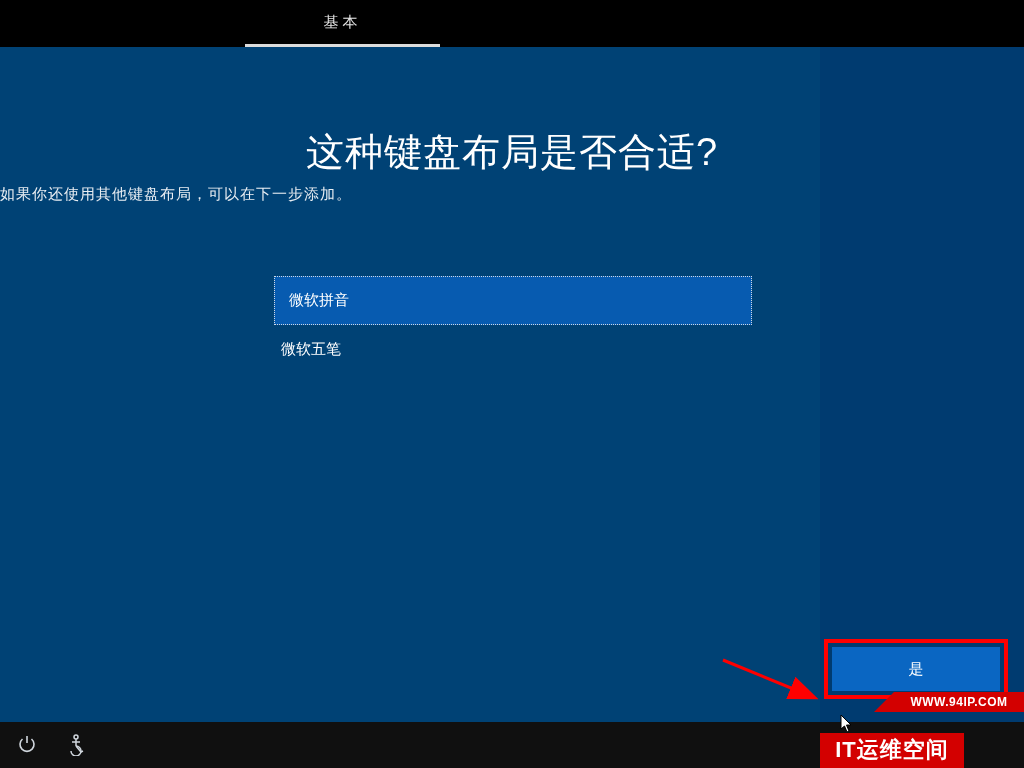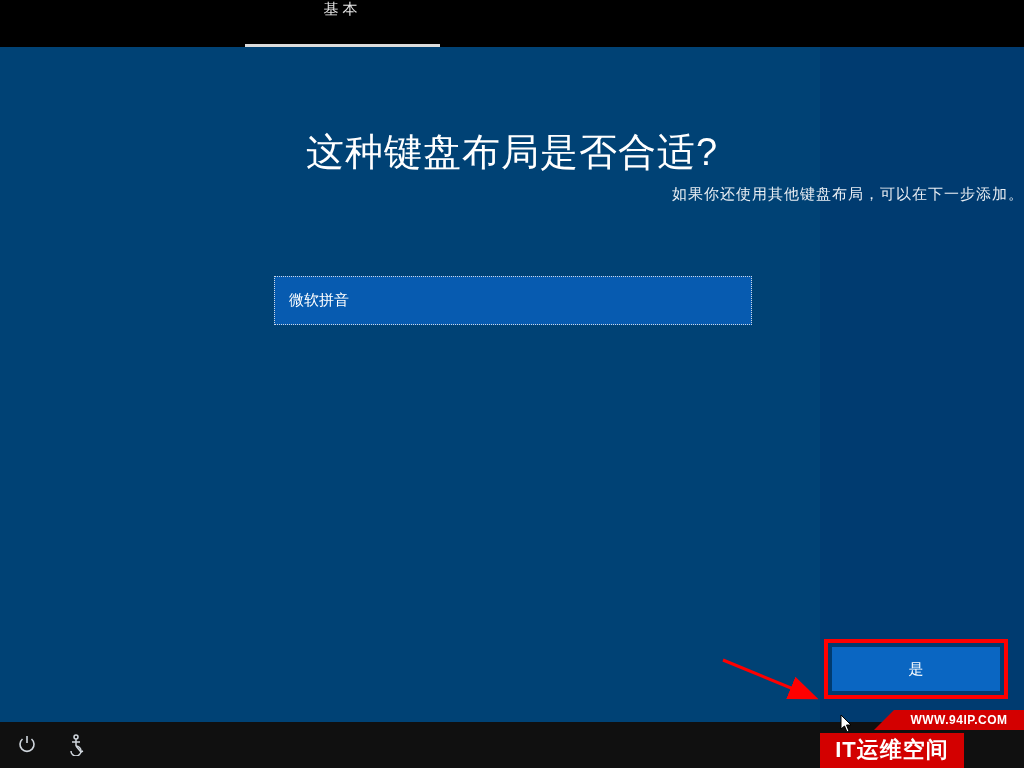--- a/index.html
+++ b/index.html
@@ -22,20 +22,21 @@
     width: 1024px;
     height: 47px;
     background: #000000;
     display: flex;
     align-items: center;
   }
   .top-tab {
     position: relative;
     height: 47px;
     display: flex;
+    align-items: center;
     justify-content: center;
     width: 195px;
     margin-left: 245px;
     color: #e6e6e6;
     font-size: 15px;
     letter-spacing: 4px;
     border-bottom: 3px solid #dcdcdc;
   }
 
   
@@ -53,21 +54,21 @@
     text-align: center;
     font-size: 38px;
     font-weight: 300;
     letter-spacing: 1px;
   }
 
   .subtitle {
     position: absolute;
     top: 138px;
     width: 1024px;
-    text-align: right;
+    text-align: left;
     font-size: 15px;
     color: #e9eef3;
     letter-spacing: 1px;
   }
 
   .layout-list {
     position: absolute;
     top: 229px;
     left: 267px;
     width: 485px;
@@ -150,21 +151,21 @@
     color: #ffffff;
     text-align: center;
     font-weight: 700;
     white-space: nowrap;
   }
   .ribbon.small {
     width: 130px;
     font-size: 12px;
     padding: 3px 0;
     margin-left: auto;
-    margin-bottom: 3px;
+    margin-bottom: 21px;
     letter-spacing: 0.5px;
   }
   .ribbon.large {
     width: 144px;
     font-size: 22px;
     padding: 2px 0 3px 0;
     letter-spacing: 1px;
   }
   .ribbon-tri-top {
     width: 0; height: 0;
@@ -200,20 +201,23 @@
 </div>
 
 <div class="main">
 
   <div class="title">这种键盘布局是否合适?</div>
   <div class="subtitle">如果你还使用其他键盘布局，可以在下一步添加。</div>
 
   <div class="layout-list">
     <div class="layout-item selected">
       <span>微软拼音</span>
+    </div>
+    <div class="layout-item">
+      <span>微软五笔</span>
     </div>
   </div>
 
   <svg class="arrow" width="120" height="60">
     <defs>
       <marker id="ah" markerWidth="10" markerHeight="8" refX="8" refY="4" orient="auto">
         <polygon points="0 0, 10 4, 0 8" fill="#ff0000"></polygon>
       </marker>
     </defs>
     <line x1="5" y1="8" x2="95" y2="45" stroke="#ff0000" stroke-width="3" marker-end="url(#ah)"></line>

